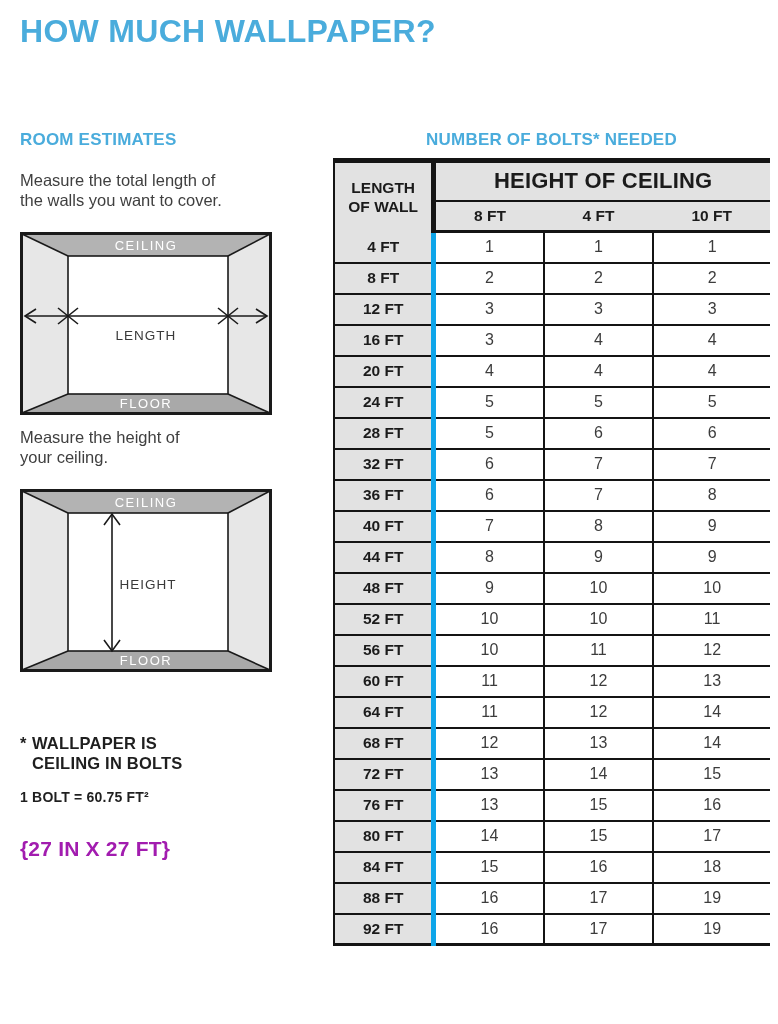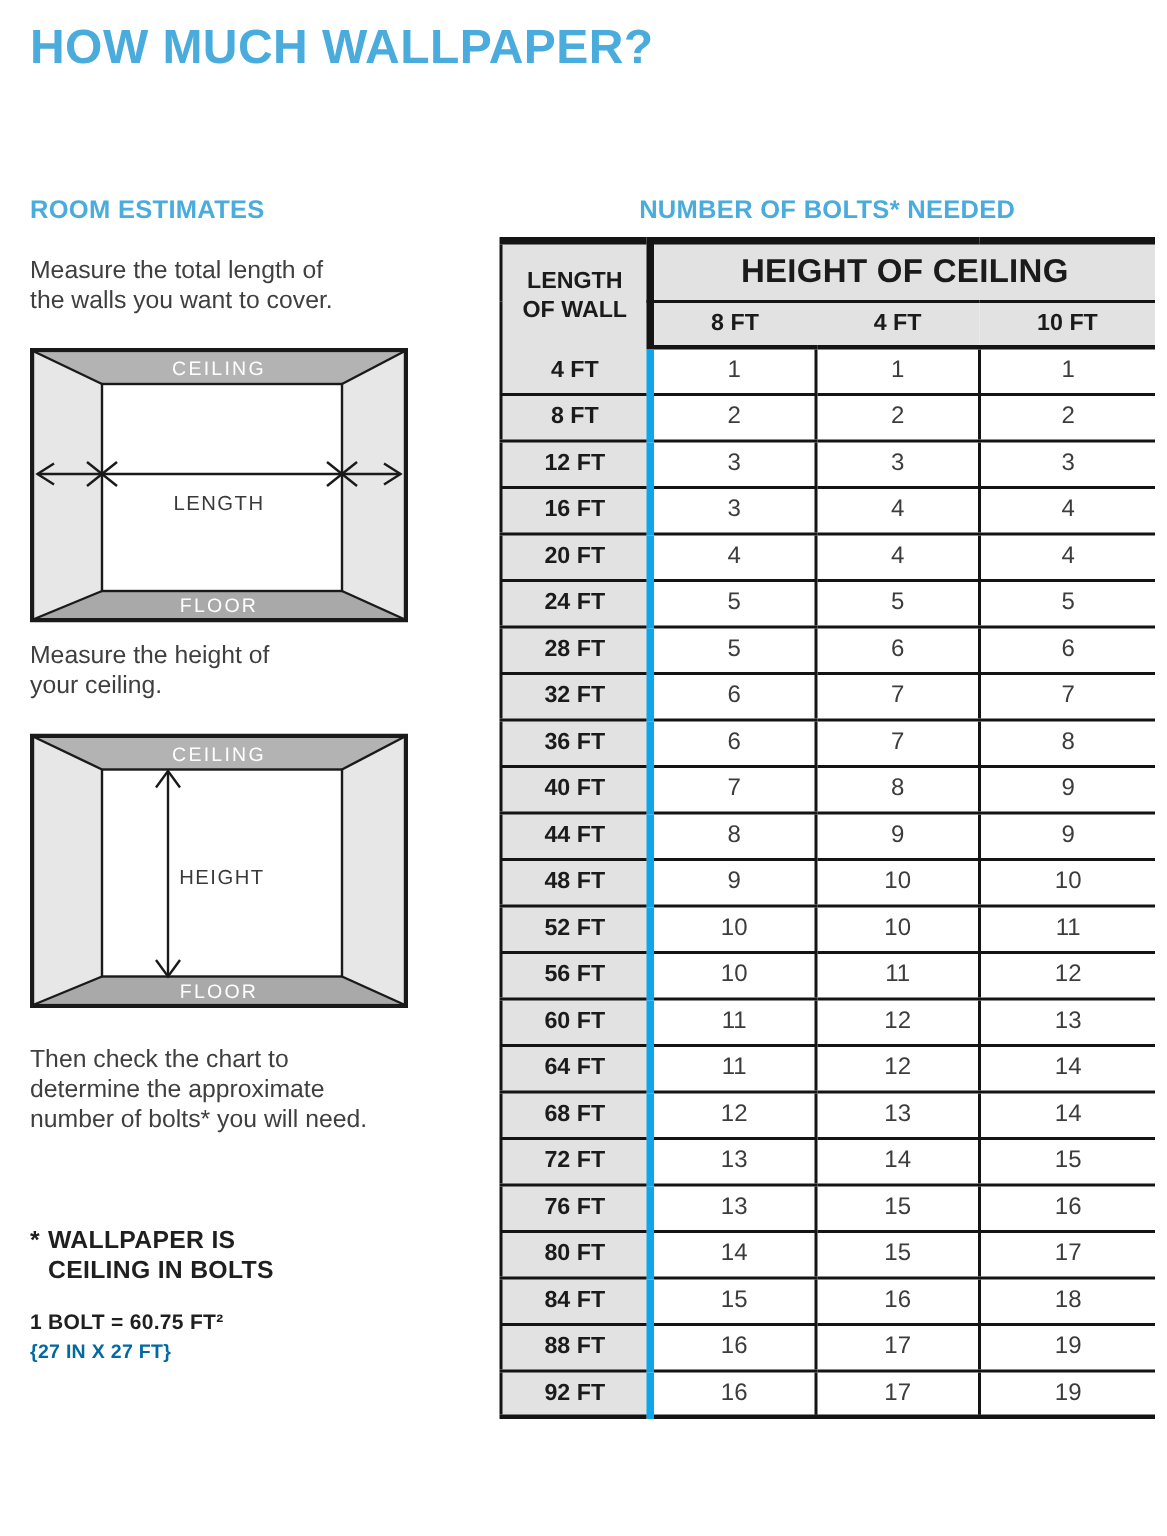--- a/index.html
+++ b/index.html
@@ -40,22 +40,23 @@
     font-size:16.5px; line-height:20px; font-weight:bold; color:#1f1f1f;
   }
   .fn-star { width:12px; flex:none; }
   .fn-text { white-space:pre-line; letter-spacing:0.2px; }
   .bolt-eq {
     margin-top:14px;
     font-size:14px; line-height:20px; font-weight:bold; color:#1f1f1f;
     letter-spacing:0.2px;
   }
   .bolt-dim {
-    font-size:13px; line-height:20px; font-weight:bold; color:#0369a1;
+    font-size:21px; line-height:20px; font-weight:bold; color:#a21caf;
     letter-spacing:0.2px;
+    margin-top:32px;
   }
 
   
   .room-label {
     font-family:"Liberation Sans", sans-serif;
     font-size:13px; letter-spacing:1.5px; fill:#ffffff;
   }
   .dim-label {
     font-family:"Liberation Sans", sans-serif;
     font-size:13.5px; letter-spacing:1px; fill:#3a3a3a;
@@ -171,23 +172,20 @@
       <g>
         <line class="diag-line" x1="92" y1="25" x2="92" y2="162"></line>
         <polyline class="diag-line" points="84,36 92,25 100,36"></polyline>
         <polyline class="diag-line" points="84,151 92,162 100,151"></polyline>
       </g>
       <text class="room-label" x="126" y="18" text-anchor="middle">CEILING</text>
       <text class="dim-label" x="128" y="100" text-anchor="middle">HEIGHT</text>
       <text class="room-label" x="126" y="176" text-anchor="middle">FLOOR</text>
     </svg>
 
-    <div class="step-text step-3">Then check the chart to
-determine the approximate
-number of bolts* you will need.</div>
 
     <div class="footnote">
       <span class="fn-star">*</span>
       <span class="fn-text">WALLPAPER IS
 CEILING IN BOLTS</span>
     </div>
 
     <div class="bolt-eq">1 BOLT = 60.75 FT²</div>
     <div class="bolt-dim">{27 IN X 27 FT}</div>
 

